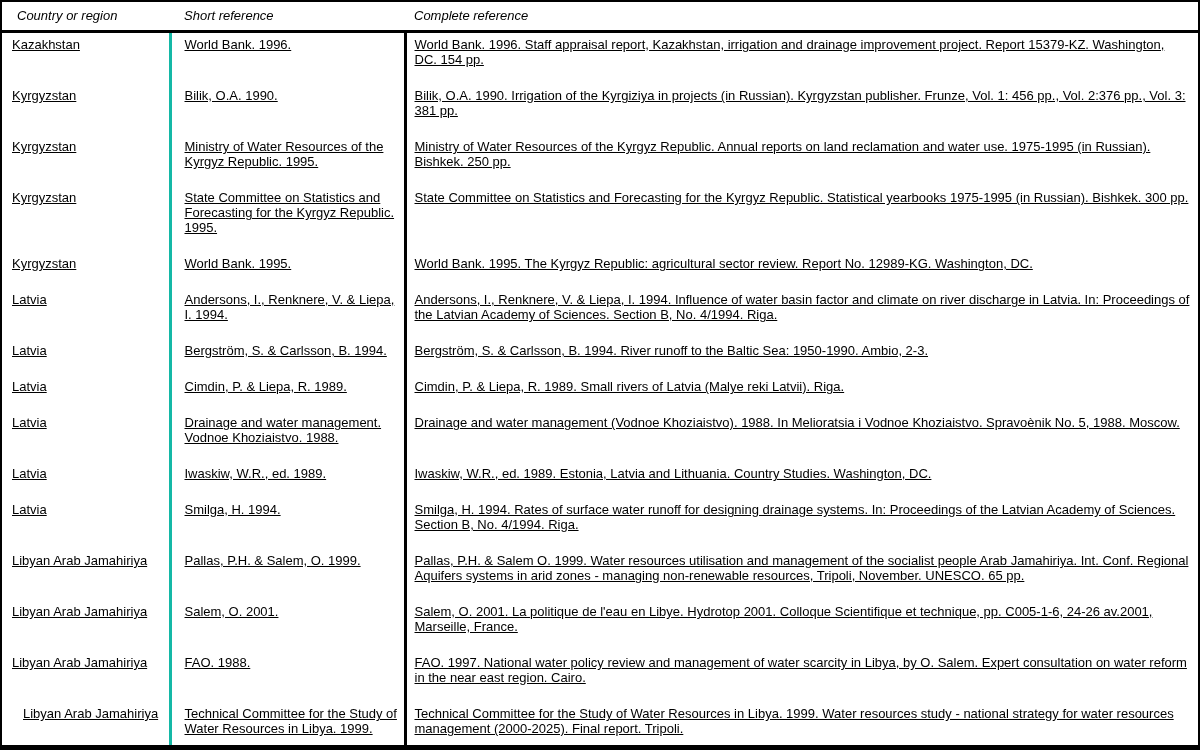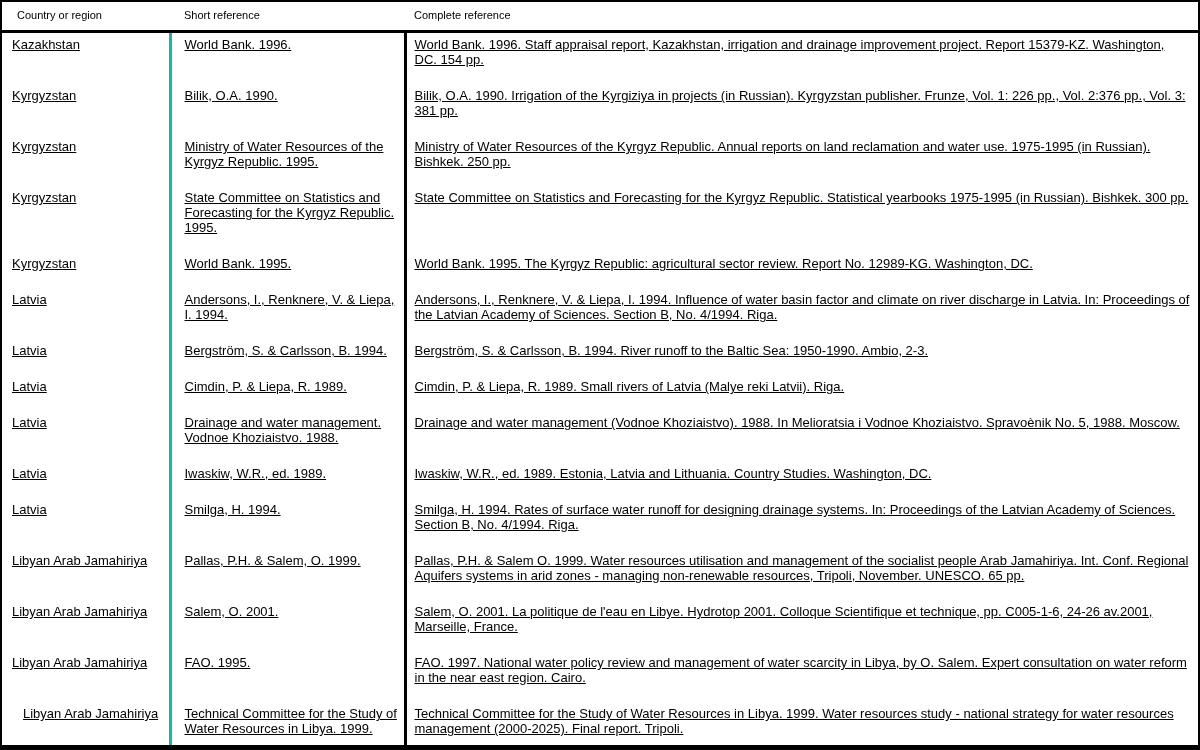--- a/index.html
+++ b/index.html
@@ -27,25 +27,26 @@
     font-size: 13px;
     line-height: 15px;
   }
   col.c-country  { width: 168px; }
   col.c-short    { width: 235px; }
   col.c-complete { width: auto; }
 
   thead th {
     text-align: left;
     font-weight: normal;
-    font-size: 11px;
+    font-size: 13px;
     padding: 6px 8px 7px 10px;
     border-bottom: 3px solid #000000;
     vertical-align: top;
     white-space: nowrap;
+    font-style: italic;
   }
   thead th.h-country  { padding-left: 15px; }
   thead th.h-short    { padding-left: 14px; }
   thead th.h-complete { padding-left: 9px; }
 
   tbody td {
     vertical-align: top;
     padding: 4px 8px 17px 10px;
     text-decoration: underline;
   }
@@ -79,21 +80,21 @@
     </thead>
     <tbody>
         <tr>
     <td class="col-country">Kazakhstan</td>
     <td class="col-short">World Bank. 1996.</td>
     <td class="col-complete">World Bank. 1996. Staff appraisal report, Kazakhstan, irrigation and drainage improvement project. Report 15379-KZ. Washington, DC. 154 pp.</td>
   </tr>
         <tr>
     <td class="col-country">Kyrgyzstan</td>
     <td class="col-short">Bilik, O.A. 1990.</td>
-    <td class="col-complete">Bilik, O.A. 1990. Irrigation of the Kyrgiziya in projects (in Russian). Kyrgyzstan publisher. Frunze, Vol. 1: 226 pp., Vol. 2:376 pp., Vol. 3: 381 pp.</td>
+    <td class="col-complete">Bilik, O.A. 1990. Irrigation of the Kyrgiziya in projects (in Russian). Kyrgyzstan publisher. Frunze, Vol. 1: 456 pp., Vol. 2:376 pp., Vol. 3: 381 pp.</td>
   </tr>
         <tr>
     <td class="col-country">Kyrgyzstan</td>
     <td class="col-short">Ministry of Water Resources of the Kyrgyz Republic. 1995.</td>
     <td class="col-complete">Ministry of Water Resources of the Kyrgyz Republic. Annual reports on land reclamation and water use. 1975-1995 (in Russian). Bishkek. 250 pp.</td>
   </tr>
         <tr>
     <td class="col-country">Kyrgyzstan</td>
     <td class="col-short">State Committee on Statistics and Forecasting for the Kyrgyz Republic. 1995.</td>
     <td class="col-complete">State Committee on Statistics and Forecasting for the Kyrgyz Republic. Statistical yearbooks 1975-1995 (in Russian). Bishkek. 300 pp.</td>
@@ -138,21 +139,21 @@
     <td class="col-short">Pallas, P.H. &amp; Salem, O. 1999.</td>
     <td class="col-complete">Pallas, P.H. &amp; Salem O. 1999. Water resources utilisation and management of the socialist people Arab Jamahiriya. Int. Conf. Regional Aquifers systems in arid zones - managing non-renewable resources, Tripoli, November. UNESCO. 65 pp.</td>
   </tr>
         <tr>
     <td class="col-country">Libyan Arab Jamahiriya</td>
     <td class="col-short">Salem, O. 2001.</td>
     <td class="col-complete">Salem, O. 2001. La politique de l'eau en Libye. Hydrotop 2001. Colloque Scientifique et technique, pp. C005-1-6, 24-26 av.2001, Marseille, France.</td>
   </tr>
         <tr>
     <td class="col-country">Libyan Arab Jamahiriya</td>
-    <td class="col-short">FAO. 1995.</td>
+    <td class="col-short">FAO. 1988.</td>
     <td class="col-complete">FAO. 1997. National water policy review and management of water scarcity in Libya, by O. Salem. Expert consultation on water reform in the near east region. Cairo.</td>
   </tr>
         <tr class="indent">
     <td class="col-country">Libyan Arab Jamahiriya</td>
     <td class="col-short">Technical Committee for the Study of Water Resources in Libya. 1999.</td>
     <td class="col-complete">Technical Committee for the Study of Water Resources in Libya. 1999. Water resources study - national strategy for water resources management (2000-2025). Final report. Tripoli.</td>
   </tr>
       </tbody>
   </table>
 </div>

